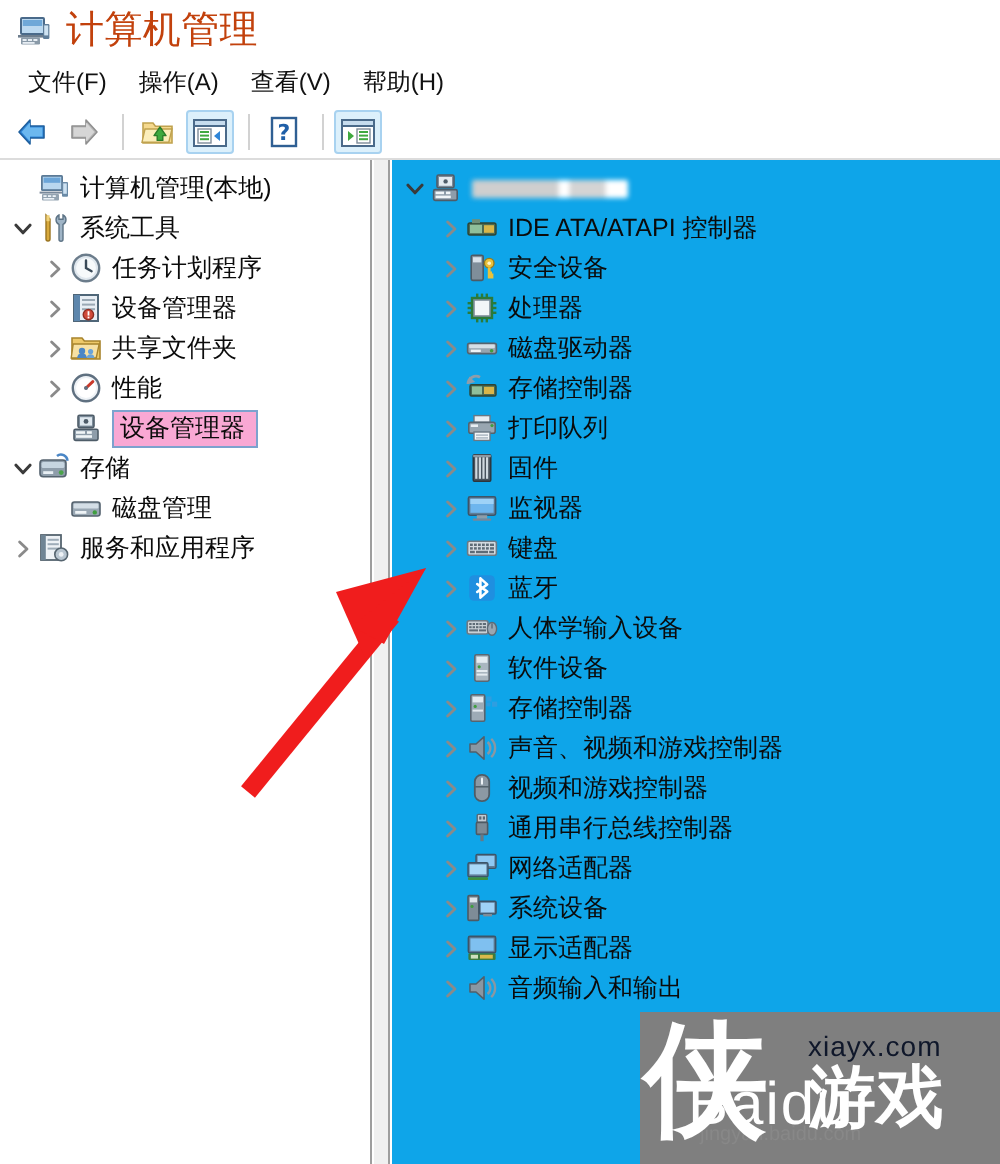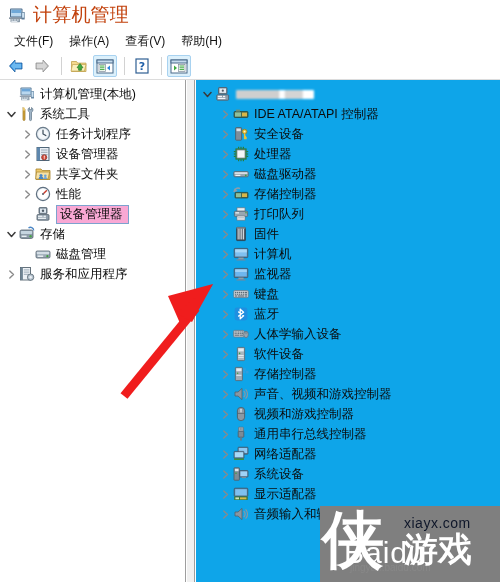--- a/index.html
+++ b/index.html
@@ -611,37 +611,20 @@
             <rect x="6.4" y="2.6" width="1.1" height="10.8"></rect>
             <rect x="8.2" y="2.6" width="1.1" height="10.8"></rect>
             <rect x="10" y="2.6" width="1.1" height="10.8"></rect>
           </g>
           <rect x="3.6" y="1.4" width="8.8" height="1.2" fill="#8d98a2"></rect>
         </svg>
       </span>
       <span class="tlabel">固件</span>
     </div>
 
-    <div class="trow r-ind1">
-      <span class="chev">
-          <svg width="9" height="9" viewBox="0 0 9 9">
-            <path d="M2.8 1 L6.5 4.5 L2.8 8" fill="none" stroke="#8a8a8a" stroke-width="1.4" stroke-linecap="round" stroke-linejoin="round"></path>
-          </svg>
-        </span>
-      <span class="ticon">
-        <svg width="16" height="16" viewBox="0 0 16 16">
-          <rect x="1.2" y="2.4" width="13.6" height="9.2" rx=".8" fill="#5f7e99" stroke="#3d5468" stroke-width=".8"></rect>
-          <rect x="2.2" y="3.4" width="11.6" height="7" fill="#7fc0f0"></rect>
-          <rect x="2.2" y="3.4" width="11.6" height="3" fill="#a8d8f8"></rect>
-          <rect x="5.4" y="11.6" width="5.2" height="1.8" fill="#8d9daa"></rect>
-          <rect x="3.4" y="13.2" width="9.2" height="1.2" rx=".4" fill="#77879a"></rect>
-        </svg>
-      </span>
-      <span class="tlabel">计算机</span>
-    </div>
 
     <div class="trow r-ind1">
       <span class="chev">
           <svg width="9" height="9" viewBox="0 0 9 9">
             <path d="M2.8 1 L6.5 4.5 L2.8 8" fill="none" stroke="#8a8a8a" stroke-width="1.4" stroke-linecap="round" stroke-linejoin="round"></path>
           </svg>
         </span>
       <span class="ticon">
         <svg width="16" height="16" viewBox="0 0 16 16">
           <rect x="1.2" y="2.4" width="13.6" height="9.2" rx=".8" fill="#5f7e99" stroke="#3d5468" stroke-width=".8"></rect>

